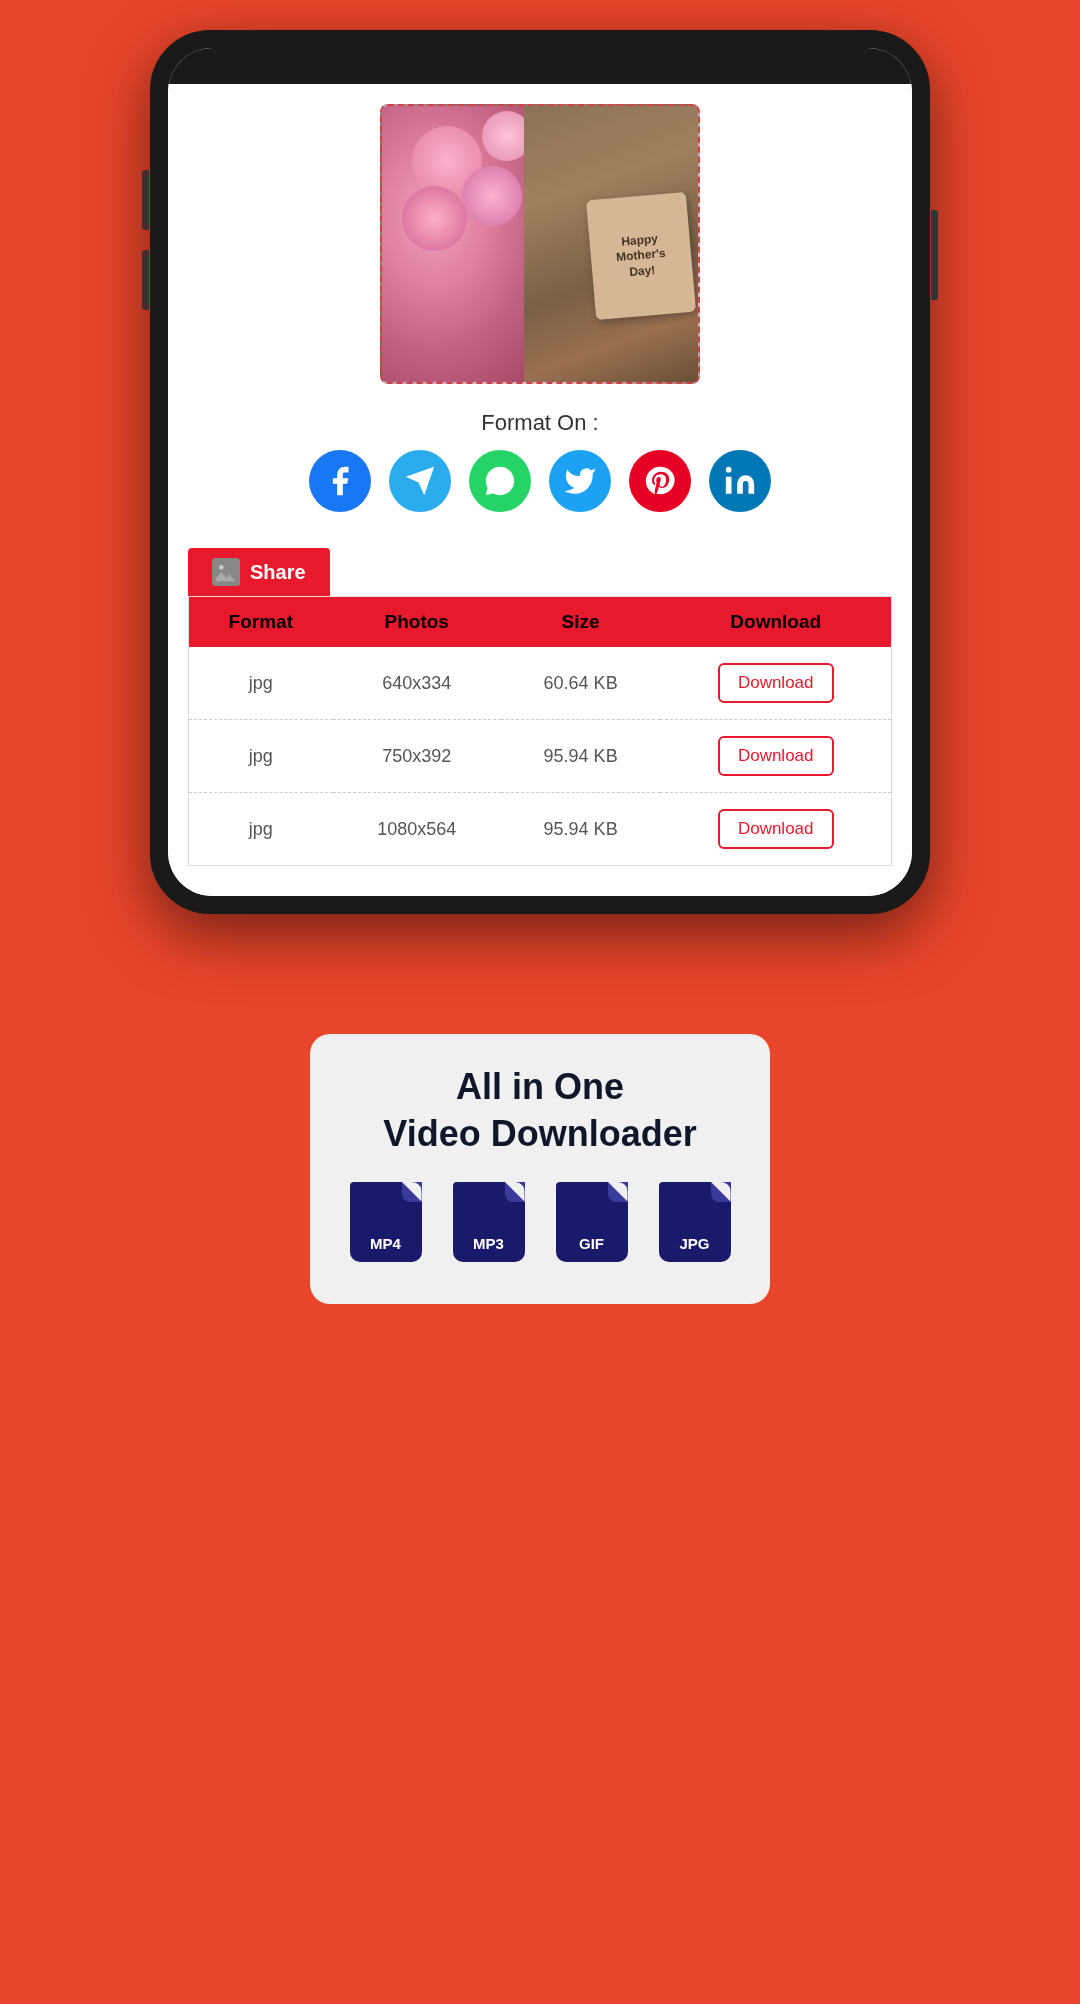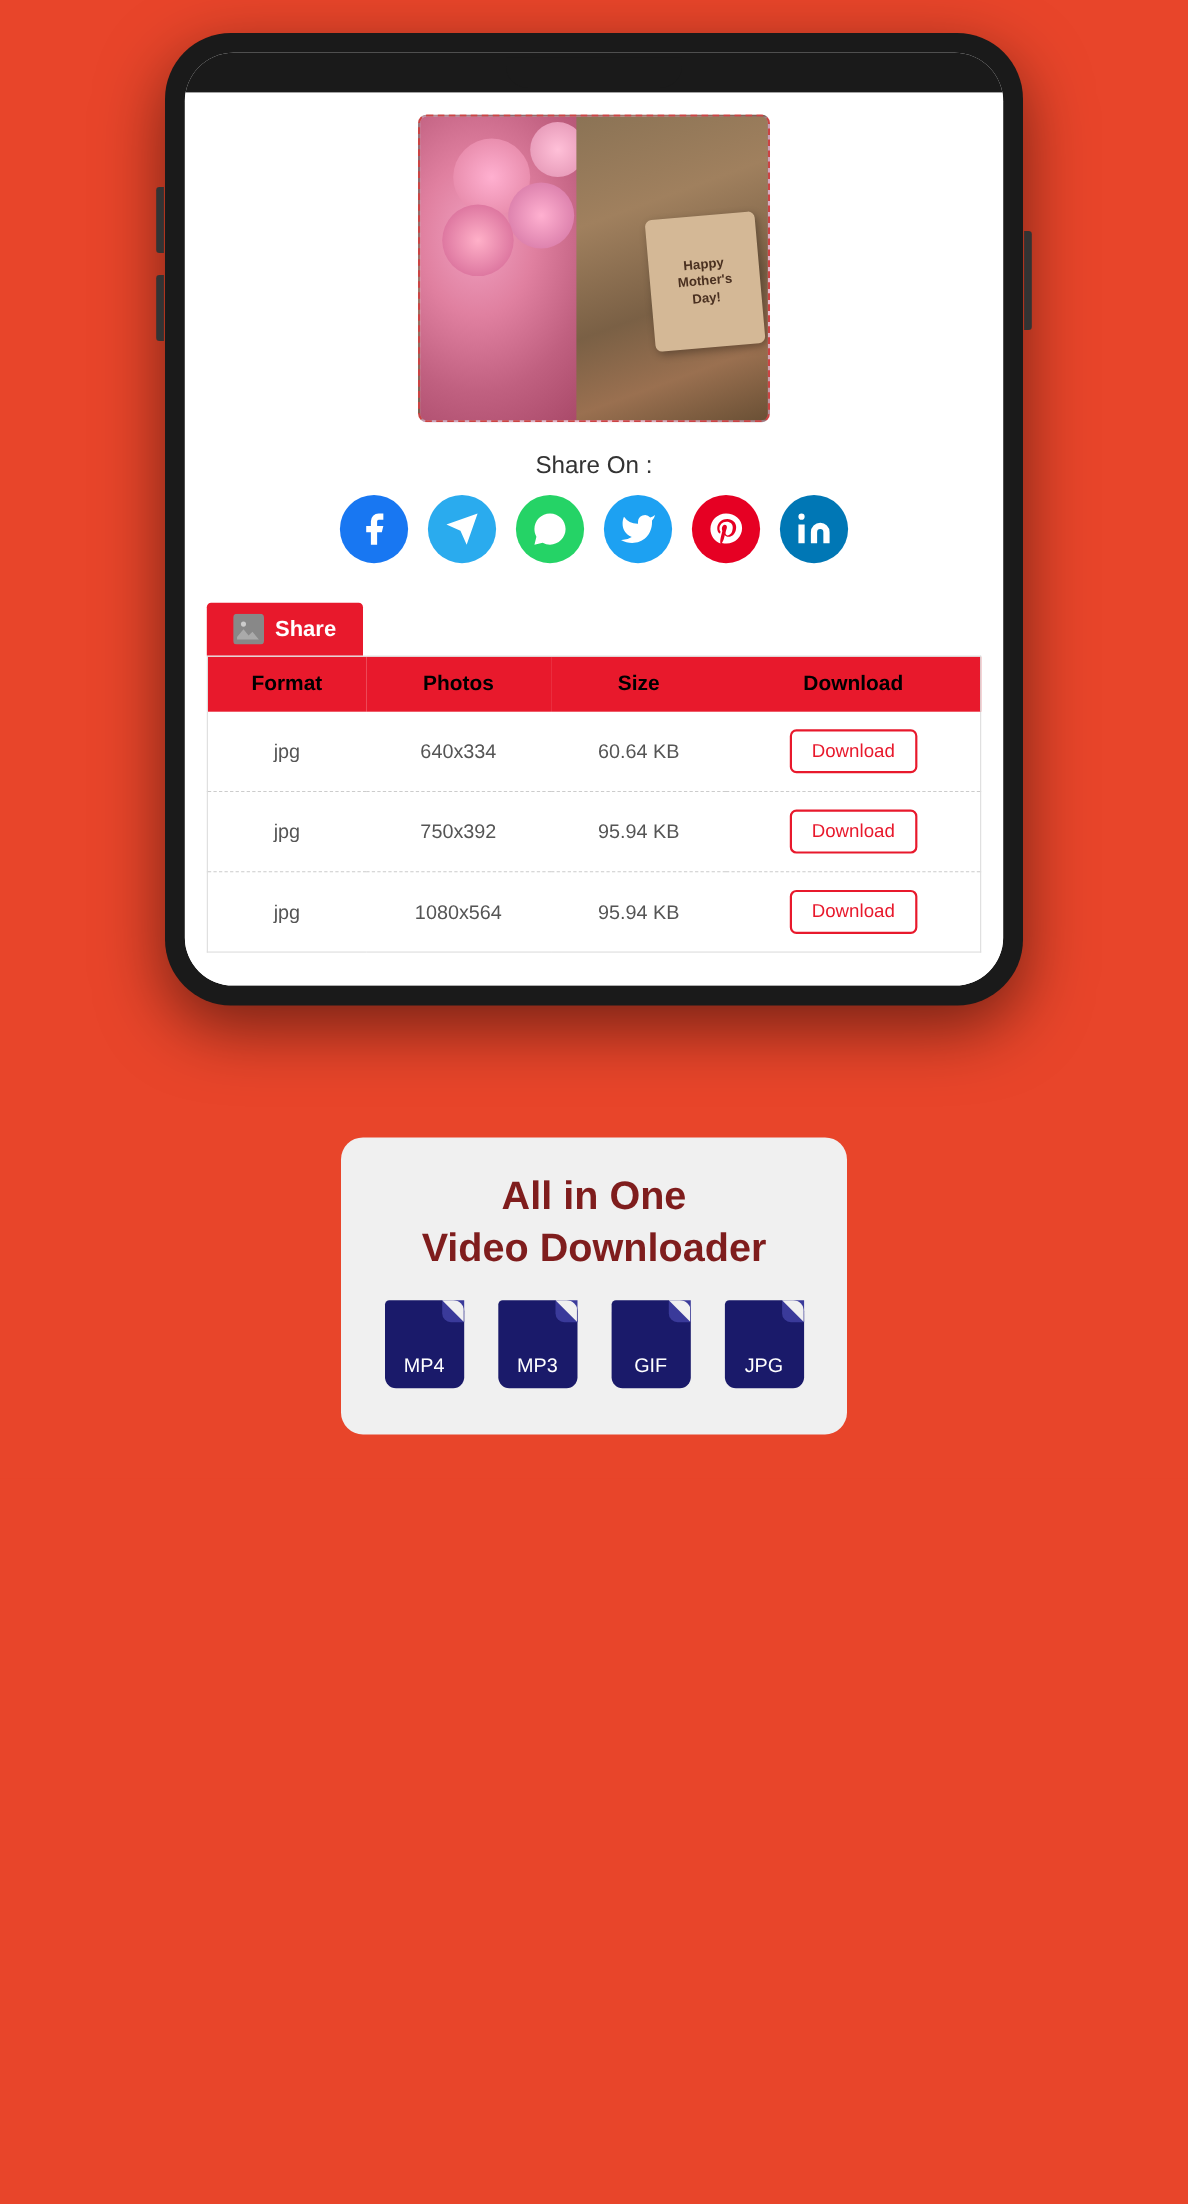--- a/index.html
+++ b/index.html
@@ -310,21 +310,21 @@
       width: 460px;
       background: #f0f0f0;
       border-radius: 20px;
       padding: 30px;
       align-self: center;
     }
 
     .vd-title {
       font-size: 36px;
       font-weight: bold;
-      color: #7f1d1d;
+      color: #0f172a;
       text-align: center;
       margin-bottom: 24px;
       line-height: 1.3;
     }
 
     .format-grid {
       display: grid;
       grid-template-columns: repeat(4, 1fr);
       gap: 12px;
       margin-bottom: 12px;
@@ -374,22 +374,22 @@
       top: 0;
       right: 0;
       width: 20px;
       height: 20px;
       background: #f0f0f0;
       border-radius: 0 10px 0 0;
       clip-path: polygon(0 0, 100% 100%, 100% 0);
     }
 
     .format-label {
-      font-size: 18px;
-      font-weight: normal;
+      font-size: 15px;
+      font-weight: bold;
       color: white;
       z-index: 1;
     }
 
   </style>
 </head>
 <body>
 
 <div class="page-wrapper">
 
@@ -418,21 +418,21 @@
               </div>
               <div class="wood-area">
                 <div class="tag-card">
                   <span class="tag-text">Happy<br>Mother's<br>Day!</span>
                 </div>
               </div>
             </div>
           </div>
 
           <div class="share-section">
-            <div class="share-title">Share On :</div>
+            <div class="share-title">Format On :</div>
             <div class="social-icons">
               <div class="social-icon facebook">
                 <svg viewBox="0 0 24 24">
                     <path d="M18 2h-3a5 5 0 00-5 5v3H7v4h3v8h4v-8h3l1-4h-4V7a1 1 0 011-1h3z"></path>
                   </svg>
               </div>
               <div class="social-icon telegram">
                 <svg viewBox="0 0 24 24">
                     <path d="M22 2L11 13M22 2L15 22l-4-9-9-4 20-7z"></path>
                   </svg>

